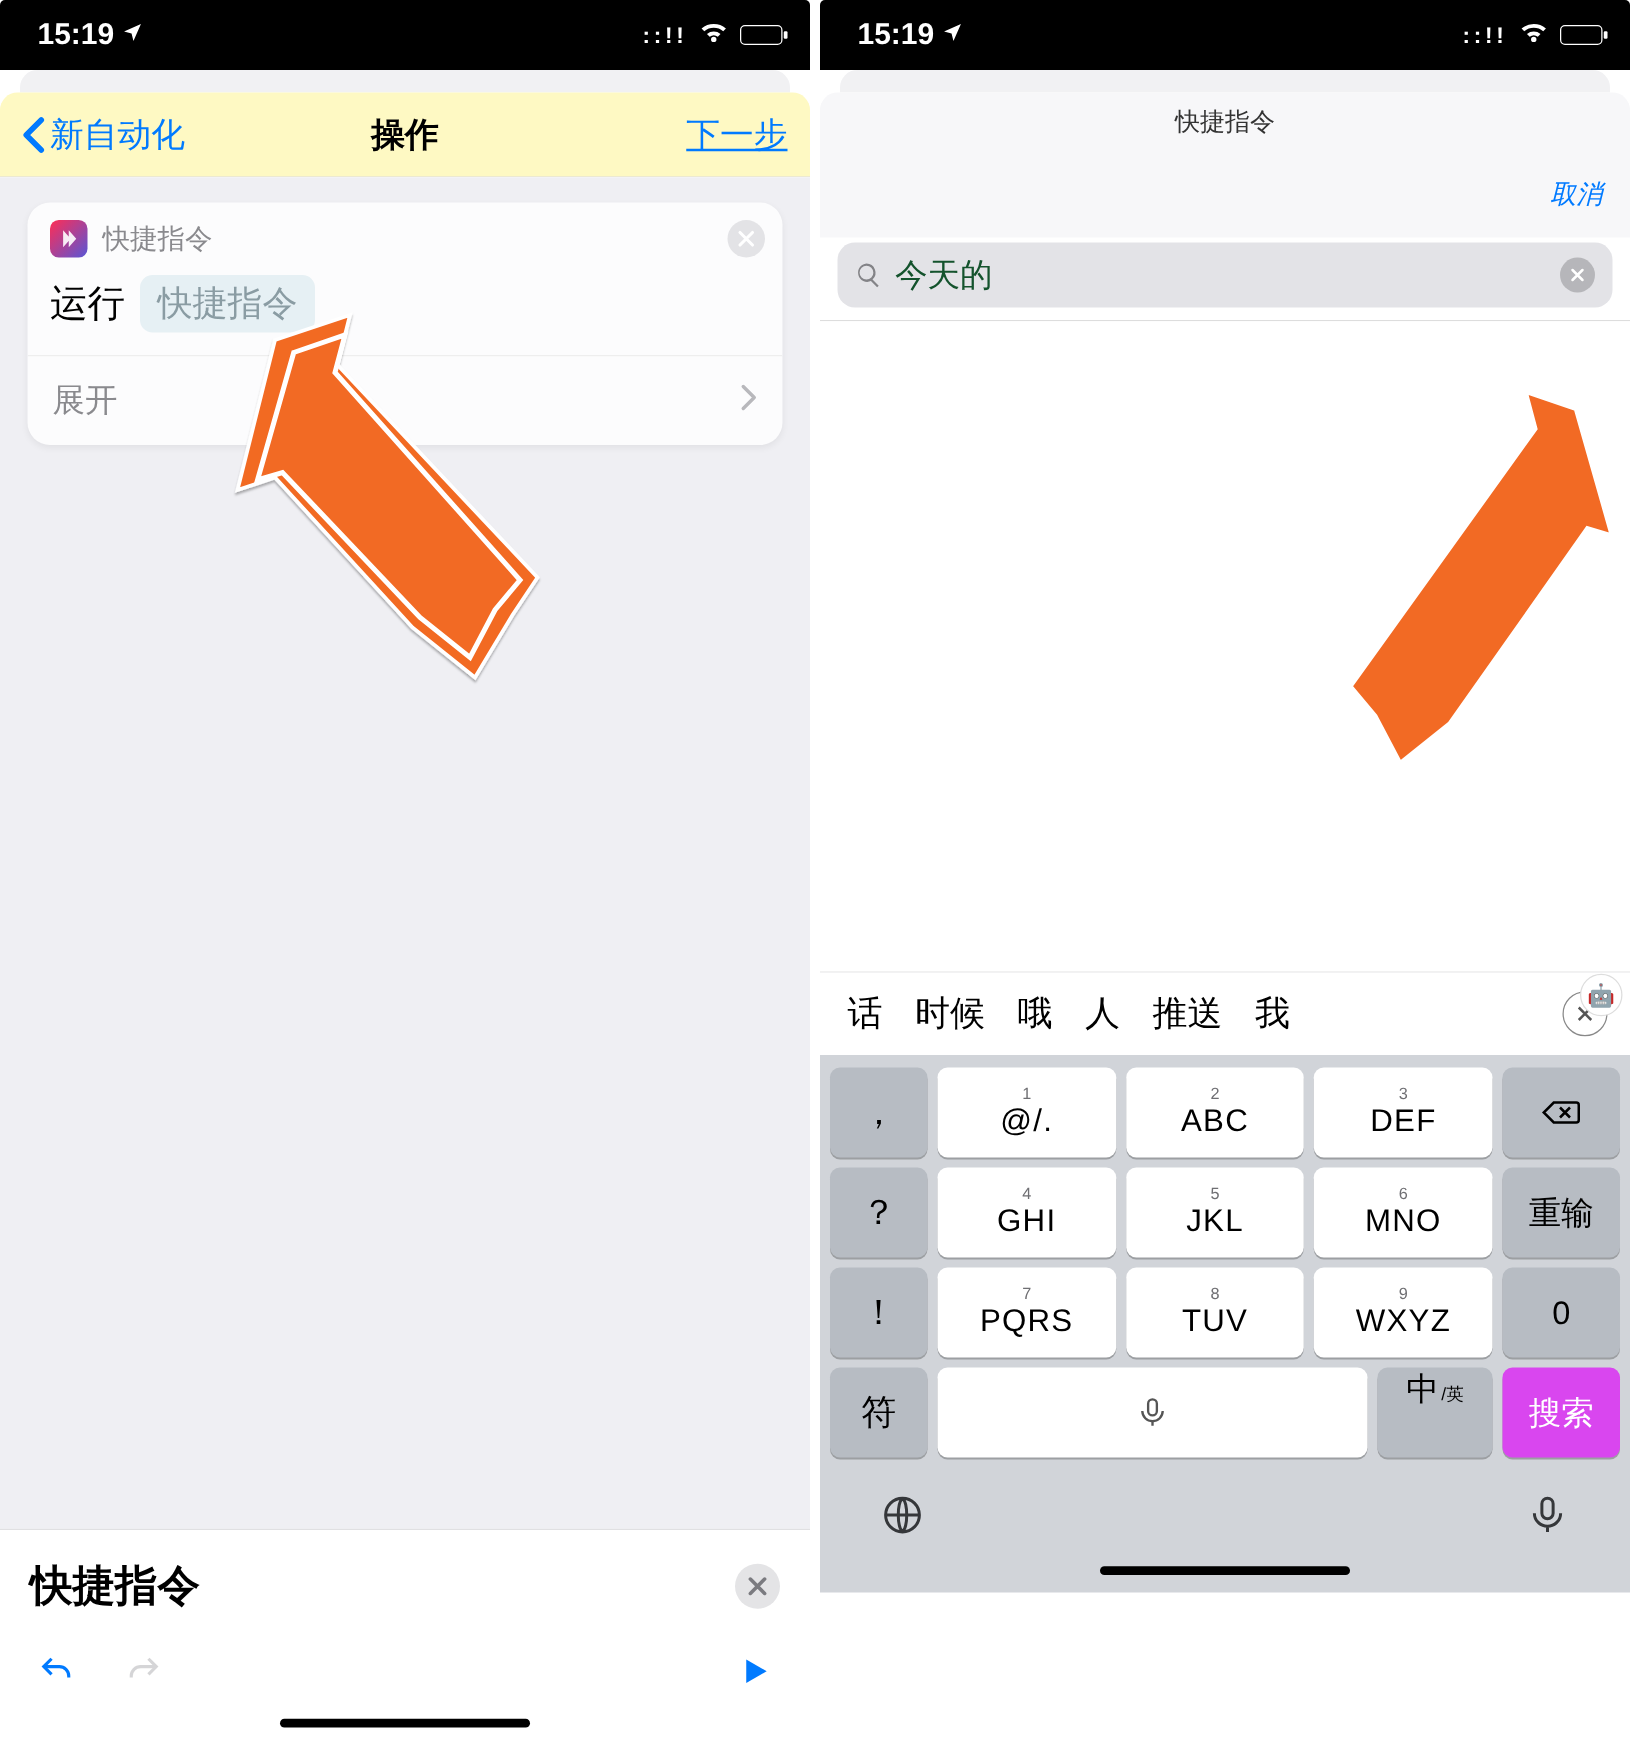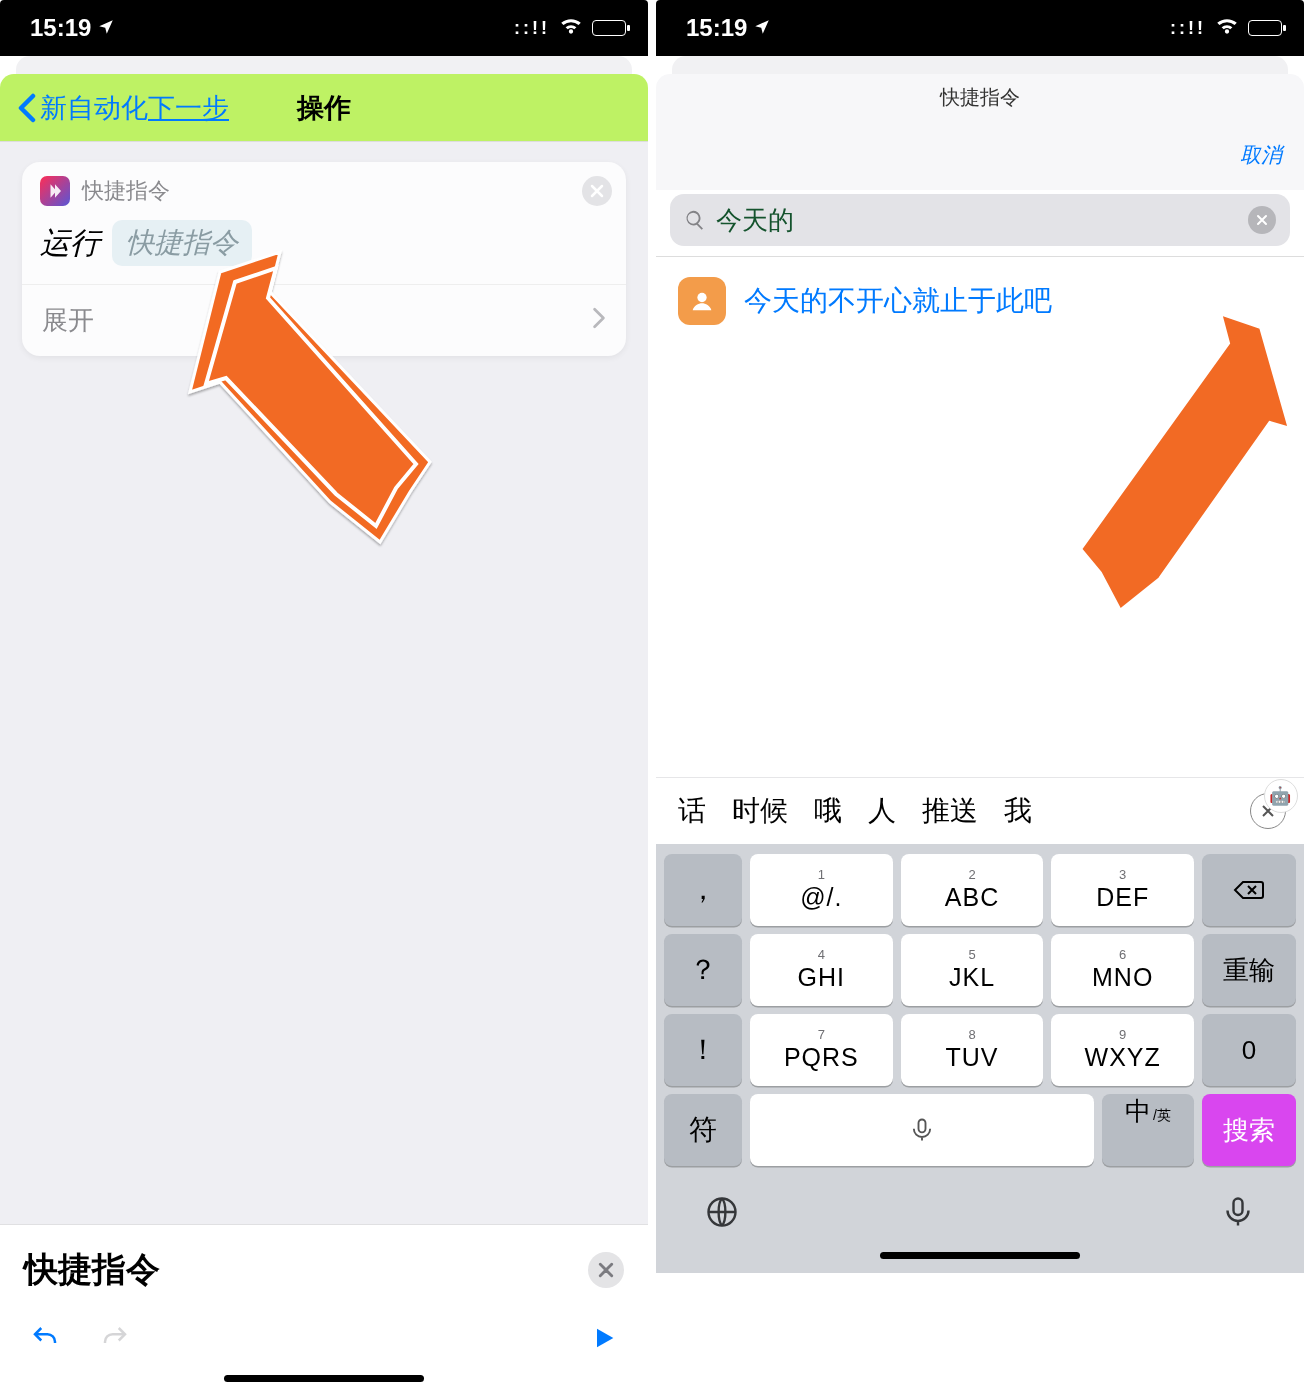--- a/index.html
+++ b/index.html
@@ -40,25 +40,25 @@
   .loc-icon svg { width:18px; height:18px;}
   
   .card-peek {
     height: 18px;
     background: #f1f1f3;
     margin: 0 16px;
     border-radius: 14px 14px 0 0;
   }
   
   .nav {
-    background:#bef264;
+    background:#fef9c3;
     height: 68px;
     display:flex;
     align-items:center;
-    justify-content:flex-start;
+    justify-content:space-between;
     padding: 0 18px;
     border-bottom:1px solid #ddd;
     border-radius:14px 14px 0 0;
     position:relative;
   }
   .nav-title {
     position:absolute;
     left:0; right:0;
     text-align:center;
     font-size:27px;
@@ -102,21 +102,20 @@
     position:absolute; right:14px; top:14px;
     width:30px;height:30px;border-radius:50%;
     background:#e3e3e6;
     display:flex;align-items:center;justify-content:center;
   }
   .ac-close svg{width:14px;height:14px;fill:#fff;}
   .ac-body {
     padding: 6px 18px 18px 18px;
     display:flex; align-items:center; gap:12px;
     font-size:30px;
-    font-style:italic;
   }
   .pill {
     background:#e6f0f4;
     color:#8a9ca3;
     padding:4px 14px;
     border-radius:10px;
     font-size:28px;
   }
   .ac-expand {
     border-top:1px solid #eee;
@@ -388,29 +387,20 @@
       </svg>
     <span class="search-input">今天的</span>
     <span class="clear-circ">
       <svg viewBox="0 0 12 12">
           <path d="M2 2l8 8M10 2l-8 8" stroke="#fff" stroke-width="2" stroke-linecap="round"></path>
         </svg>
     </span>
   </div>
   <div style="border-top:1px solid #ddd;"></div>
   <div class="content-right">
-    <div class="result-row">
-      <span class="result-icon">
-        <svg viewBox="0 0 24 24">
-            <circle cx="12" cy="9" r="4"></circle>
-            <path d="M4 20c1-4 5-6 8-6s7 2 8 6H4z"></path>
-          </svg>
-      </span>
-      <span class="result-text">今天的不开心就止于此吧</span>
-    </div>
     <svg class="arrow-overlay" style="left:400px;top:30px;width:260px;" viewBox="0 0 260 360">
       <path d="M55 40 L96 26 L88 56 L236 262 L216 286 L196 324 L156 292 L46 136 L26 142 Z" transform="scale(-1,1) translate(-260,0)" fill="#f26a24" stroke="#fff" stroke-width="4"></path>
     </svg>
     <span class="emoji-badge">🤖</span>
   </div>
 
   <div class="cand-row">
     <span class="cand">话</span>
     <span class="cand">时候</span>
     <span class="cand">哦</span>

